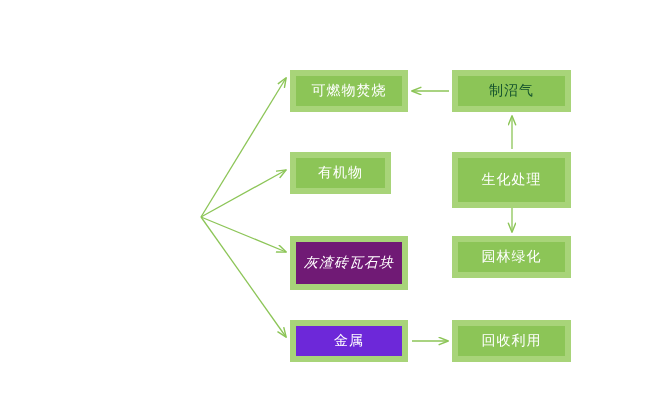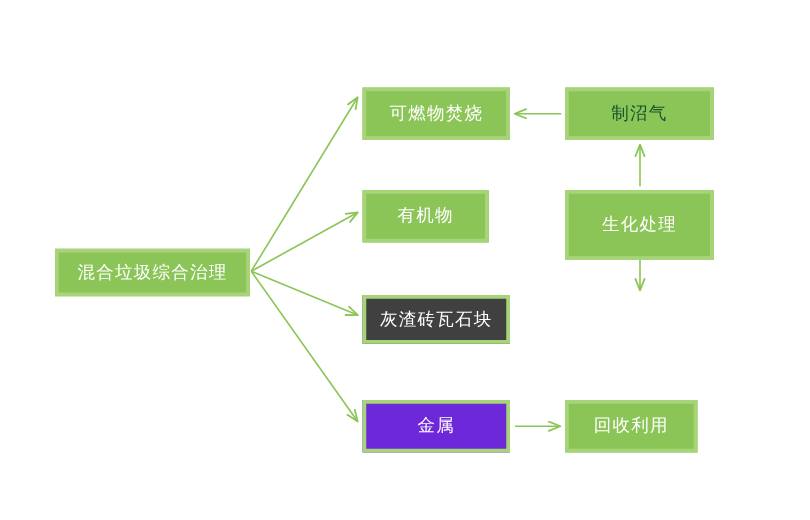--- a/index.html
+++ b/index.html
@@ -23,21 +23,21 @@
     left: 0;
     top: 0;
     width: 648px;
     height: 416px;
     pointer-events: none;
   }
   .node {
     position: absolute;
     box-sizing: border-box;
     background: #8cc557;
-    border: 3px solid #ef4444;
+    border: 6px solid #ef4444;
     color: #ffffff;
     display: flex;
     align-items: center;
     justify-content: center;
     text-align: left;
     letter-spacing: 1px;
     line-height: 1.1;
     white-space: nowrap;
     user-select: none;
   }
@@ -67,46 +67,46 @@
         <line x1="201" y1="217" x2="286" y2="170" stroke="#8cc557" marker-end="url(#arrowhead)"></line>
         <line x1="201" y1="217" x2="286" y2="252" stroke="#8cc557" marker-end="url(#arrowhead)"></line>
         <line x1="201" y1="217" x2="286" y2="337" stroke="#8cc557" marker-end="url(#arrowhead)"></line>
         <line x1="449" y1="91" x2="412" y2="91" stroke="#8cc557" marker-end="url(#arrowhead)"></line>
         <line x1="512" y1="149" x2="512" y2="116" stroke="#8cc557" marker-end="url(#arrowhead)"></line>
         <line x1="512" y1="197" x2="512" y2="232" stroke="#8cc557" marker-end="url(#arrowhead)"></line>
         <line x1="412" y1="341" x2="448" y2="341" stroke="#8cc557" marker-end="url(#arrowhead)"></line>
       </g>
   </svg>
 
-  <div class="node node-root" style="left: 44px; top: 199px; width: 156px; height: 38px; background: rgb(140, 197, 87); border-color: rgb(168, 212, 121); color: rgb(255, 255, 255);">
-    <span>混合垃圾综合治理</span>
-  </div>
 
   <div class="node node-mid" style="left: 290px; top: 70px; width: 118px; height: 42px; background: rgb(140, 197, 87); border-color: rgb(168, 212, 121); color: rgb(255, 255, 255);">
     <span>可燃物焚烧</span>
   </div>
 
   <div class="node node-mid" style="left: 290px; top: 152px; width: 101px; height: 42px; background: rgb(140, 197, 87); border-color: rgb(168, 212, 121); color: rgb(255, 255, 255);">
     <span>有机物</span>
   </div>
 
-  <div class="node node-mid" style="left: 290px; top: 236px; width: 118px; height: 39px; background: #404040; border-color: rgb(168, 212, 121); color: rgb(255, 255, 255);">
+  <div class="node node-mid" style="left: 290px; top: 236px; width: 118px; height: 54px; background: #701a75; border-color: rgb(168, 212, 121); color: rgb(255, 255, 255); font-style: italic;">
     <span>灰渣砖瓦石块</span>
   </div>
 
   <div class="node node-mid" style="left: 290px; top: 320px; width: 118px; height: 42px; background: #6d28d9; border-color: rgb(168, 212, 121); color: rgb(255, 255, 255);">
     <span>金属</span>
   </div>
 
   <div class="node node-end" style="left: 452px; top: 70px; width: 119px; height: 42px; background: rgb(140, 197, 87); border-color: rgb(168, 212, 121); color: #14532d;">
     <span>制沼气</span>
   </div>
 
   <div class="node node-end" style="left: 452px; top: 152px; width: 119px; height: 56px; background: rgb(140, 197, 87); border-color: rgb(168, 212, 121); color: rgb(255, 255, 255);">
     <span>生化处理</span>
   </div>
 
+  <div class="node node-end" style="left: 452px; top: 236px; width: 119px; height: 42px; background: rgb(140, 197, 87); border-color: rgb(168, 212, 121); color: rgb(255, 255, 255);">
+    <span>园林绿化</span>
+  </div>
 
-  <div class="node node-end" style="left: 452px; top: 320px; width: 106px; height: 42px; background: rgb(140, 197, 87); border-color: rgb(168, 212, 121); color: rgb(255, 255, 255);">
+  <div class="node node-end" style="left: 452px; top: 320px; width: 119px; height: 42px; background: rgb(140, 197, 87); border-color: rgb(168, 212, 121); color: rgb(255, 255, 255);">
     <span>回收利用</span>
   </div>
 
 </div>
 
 </body></html>

